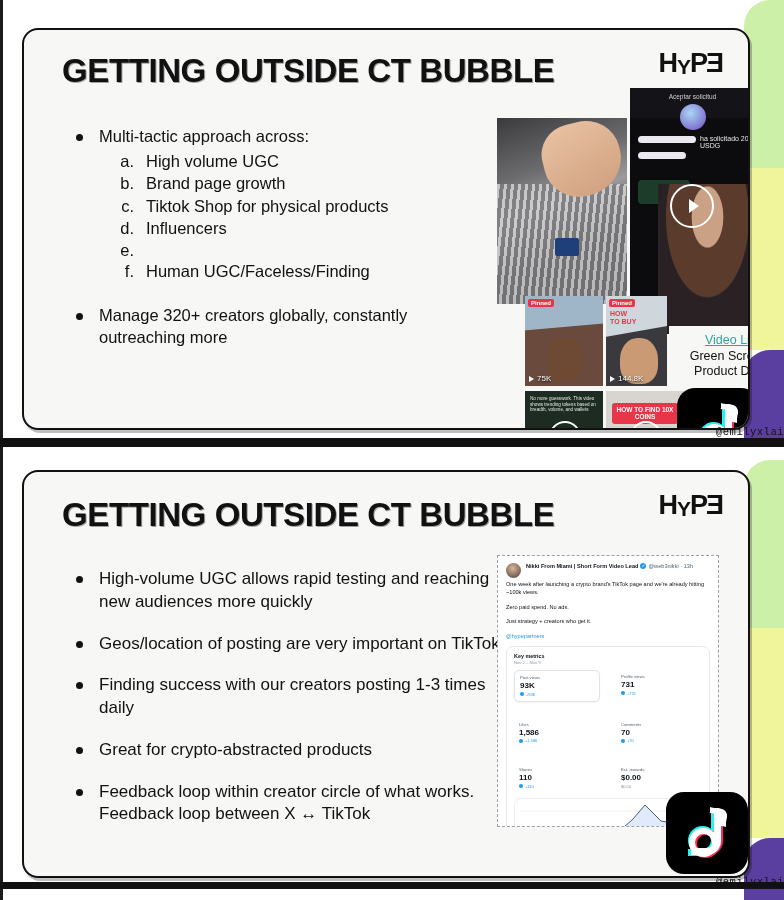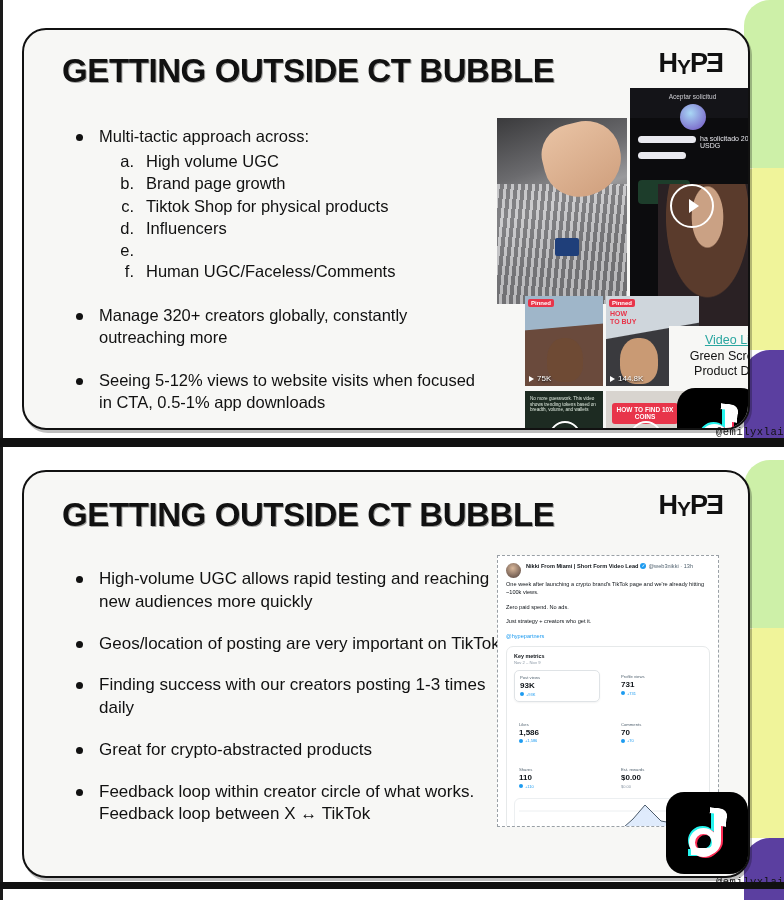--- a/index.html
+++ b/index.html
@@ -29,21 +29,21 @@
   .band-mid{top:438px;height:9px;}
   .band-bot{top:882px;height:7px;}
 
   
   .wm{position:absolute;right:0;font-family:"Liberation Mono", monospace;
       font-size:10.5px;color:#111;letter-spacing:.5px;white-space:nowrap;overflow:hidden;}
   .wm1{top:426px;width:120px;height:14px;text-align:right;}
   .wm2{top:876px;width:120px;height:14px;text-align:right;}
 
   
-  .slide{position:absolute;background:#f7f7f5;border:2px solid #111;border-radius:24px;
+  .slide{position:absolute;background:#f7f7f5;border:2px solid #111;border-radius:16px;
          box-shadow:2px 3px 0 rgba(0,0,0,.25);overflow:hidden;}
   .slide-1{left:22px;top:28px;width:724px;height:398px;}
   .slide-2{left:22px;top:470px;width:724px;height:404px;}
 
   .slide-title{
     position:absolute;left:38px;top:22px;
     font-size:33px;font-weight:bold;color:#111;
     letter-spacing:-0.4px;
     font-family:"Liberation Sans", sans-serif;
     text-shadow:1px 1px 0 rgba(0,0,0,.35);
@@ -101,21 +101,21 @@
   .ph-person{position:absolute;left:28px;bottom:0;width:110px;height:150px;
      background:radial-gradient(ellipse at 45% 22%,#caa184 0 18%,#5a3b2c 19% 48%,#2a2124 49% 100%);}
   .play-circle{position:absolute;border:2px solid #fff;border-radius:50%;display:flex;align-items:center;justify-content:center;}
   .play-circle .tri{width:0;height:0;border-left:10px solid #fff;border-top:7px solid transparent;border-bottom:7px solid transparent;margin-left:3px;}
 
   .t-a{left:28px;top:208px;width:78px;height:90px;
      background:linear-gradient(175deg,#9fb6c9 0 35%,#6a4a3c 36% 100%);}
   .t-a .face{position:absolute;left:22px;bottom:4px;width:36px;height:44px;border-radius:46% 46% 40% 40%;
      background:#6e4a34;}
   .t-b{left:109px;top:208px;width:61px;height:90px;
-     background:linear-gradient(170deg,#cfd6dc 0 40%,#3a3a3e 41% 100%);padding-left:32px;}
+     background:linear-gradient(170deg,#cfd6dc 0 40%,#3a3a3e 41% 100%);}
   .t-b .face{position:absolute;left:14px;bottom:2px;width:38px;height:46px;border-radius:46% 46% 40% 40%;
      background:#c99a74;}
   .t-redtxt{position:absolute;left:4px;top:14px;color:#e8354a;font-size:7px;font-weight:bold;line-height:1.15;}
 
   .t-c{left:28px;top:303px;width:78px;height:92px;background:#1d2b22;}
   .t-c .cap{position:absolute;left:5px;top:5px;right:5px;color:#dfeadf;font-size:4.6px;line-height:1.25;}
   .t-d{left:109px;top:303px;width:78px;height:92px;background:#d8d4cf;}
   .t-d .banner{position:absolute;left:6px;top:12px;width:66px;background:#e8354a;color:#fff;font-size:6.5px;
      font-weight:bold;text-align:center;padding:3px 0;border-radius:3px;line-height:1.15;}
 
@@ -217,37 +217,33 @@
         </div>
         <div class="sub-row">
           <span class="sub-mark">d.</span>
           <span class="sub-txt">Influencers</span>
         </div>
         <div class="sub-row">
           <span class="sub-mark">e.</span>
         </div>
         <div class="sub-row">
           <span class="sub-mark">f.</span>
-          <span class="sub-txt">Human UGC/Faceless/Comments</span>
+          <span class="sub-txt">Human UGC/Faceless/Finding</span>
         </div>
       </div>
 
       <div class="spacer-lg"></div>
 
       <div class="bl">
         <span class="dot"></span>
         <span class="bl-txt">Manage 320+ creators globally, constantly outreaching more</span>
       </div>
 
       <div class="spacer-lg"></div>
 
-      <div class="bl">
-        <span class="dot"></span>
-        <span class="bl-txt">Seeing 5-12% views to website visits when focused in CTA, 0.5-1% app downloads</span>
-      </div>
     </div>
 
     <div class="collage">
 
       <div class="tile t-keyboard">
         <div class="kb-keys"></div>
         <div class="kb-hand"></div>
         <div class="kb-chip"></div>
       </div>
 

